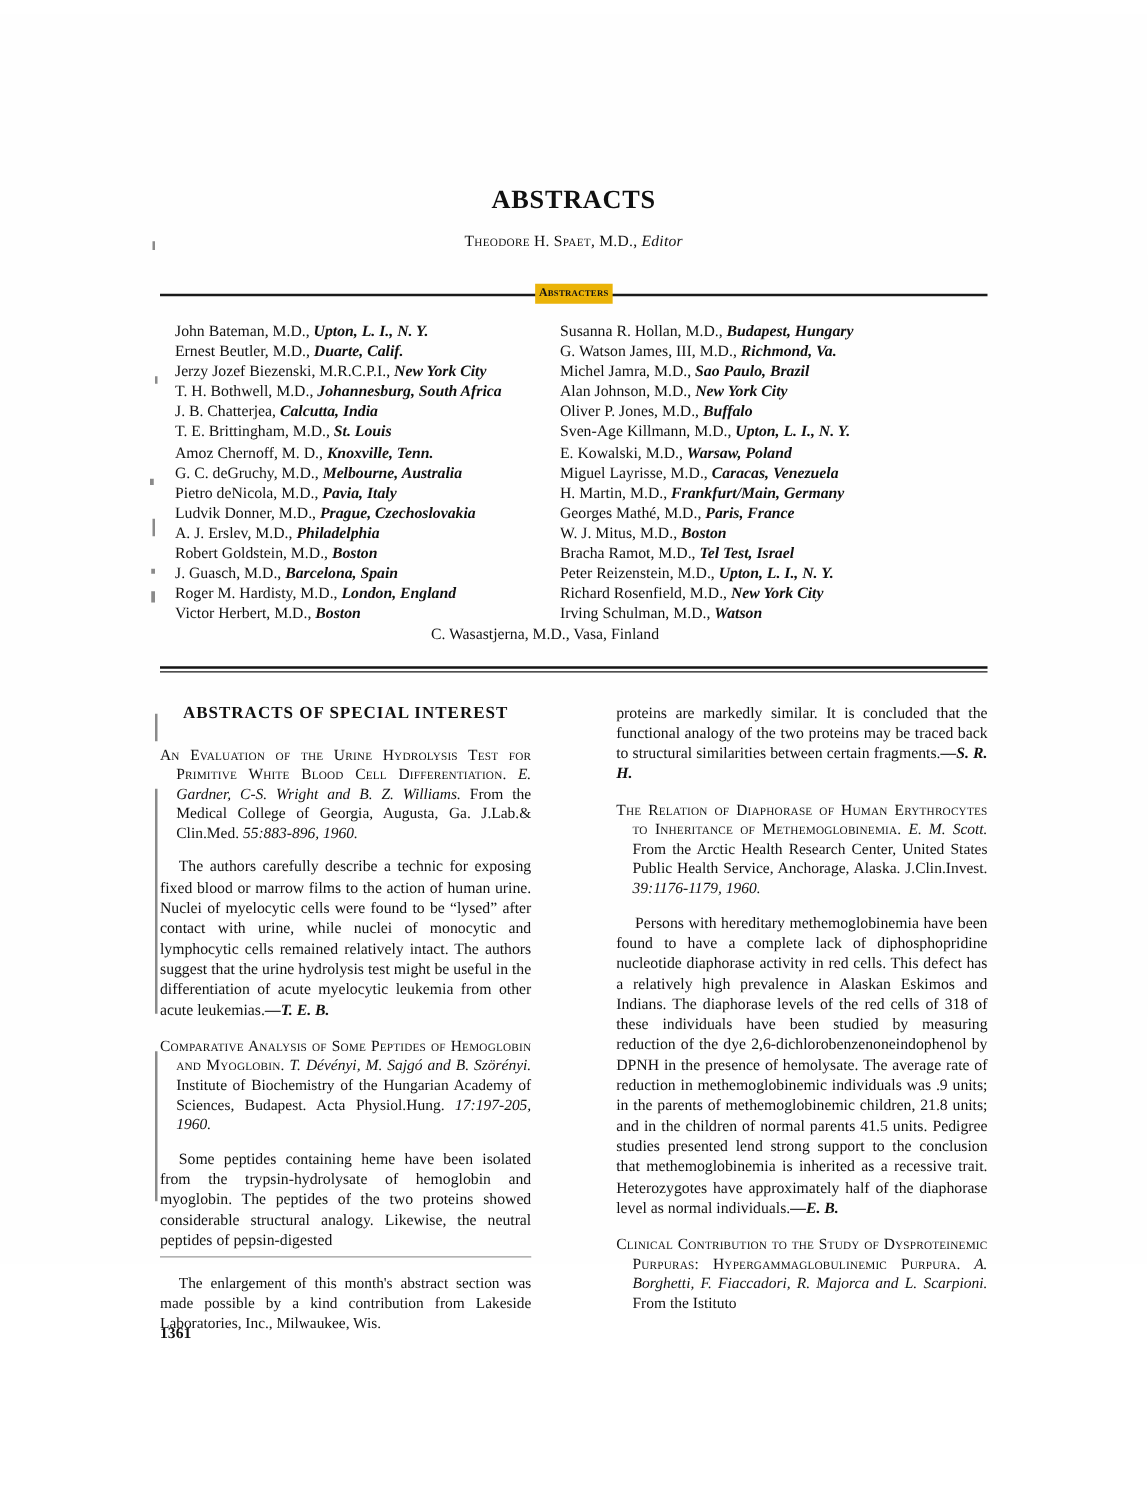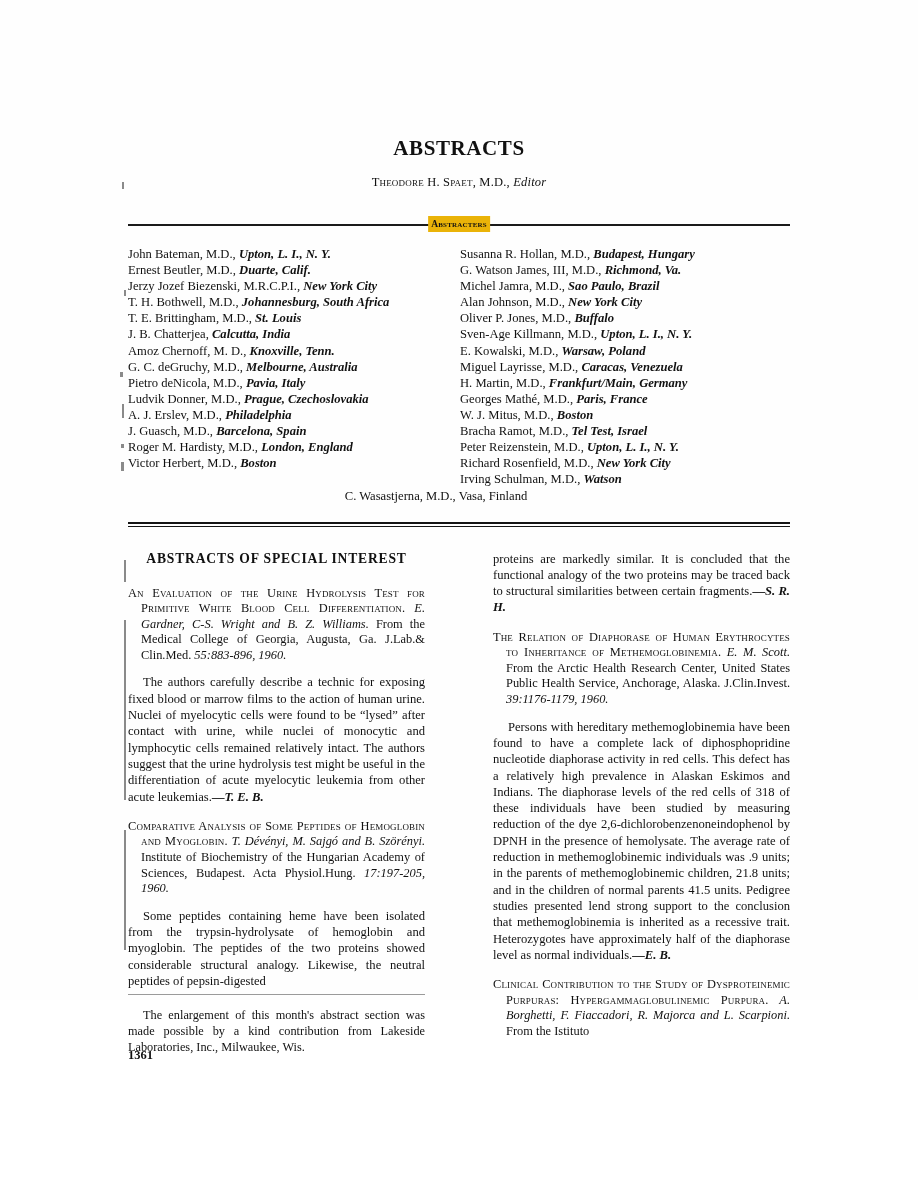--- a/index.html
+++ b/index.html
@@ -12,21 +12,21 @@
     width: 918px;
     height: 1188px;
     position: relative;
     font-family: "Liberation Serif", "DejaVu Serif", serif;
     color: #111111;
     overflow: hidden;
   }
 
   .page {
     position: absolute;
-    left: 0; top: 0;
+    left: 0; top: 11px;
     width: 918px;
     height: 1000px;
     background: #fefefe;
   }
 
   .content {
     position: absolute;
     left: 128px;
     top: 136px;
     width: 662px;
@@ -77,21 +77,21 @@
     font-weight: bold;
     font-variant: small-caps;
     letter-spacing: 0.2px;
     line-height: 16px;
   }
 
   
   .abstracters {
     display: flex;
     flex-direction: row;
-    justify-content: space-between;
+    justify-content: center;
     font-size: 12.6px;
     line-height: 16.1px;
   }
   .abstracters-col {
     width: 308px;
   }
   .abstracters-col.right { width: 330px; }
   .ab-name { white-space: nowrap; }
   .ab-name .loc { font-style: italic; font-weight: bold; }
   .ab-name .person { font-weight: normal; }
@@ -227,27 +227,28 @@
       <div class="hr-line"></div>
       <div class="hr-label">Abstracters</div>
     </div>
 
     <div class="abstracters">
       <div class="abstracters-col left">
         <div class="ab-name"><span class="person">John Bateman, M.D., </span><span class="loc">Upton, L. I., N. Y.</span></div>
         <div class="ab-name"><span class="person">Ernest Beutler, M.D., </span><span class="loc">Duarte, Calif.</span></div>
         <div class="ab-name"><span class="person">Jerzy Jozef Biezenski, M.R.C.P.I., </span><span class="loc">New York City</span></div>
         <div class="ab-name"><span class="person">T. H. Bothwell, M.D., </span><span class="loc">Johannesburg, South Africa</span></div>
+        <div class="ab-name"><span class="person">J. B. Chatterjea, </span><span class="loc">Calcutta, India</span></div>
         <div class="ab-name"><span class="person">T. E. Brittingham, M.D., </span><span class="loc">St. Louis</span></div>
-        <div class="ab-name"><span class="person">J. B. Chatterjea, </span><span class="loc">Calcutta, India</span></div>
         <div class="ab-name"><span class="person">Amoz Chernoff, M. D., </span><span class="loc">Knoxville, Tenn.</span></div>
         <div class="ab-name"><span class="person">G. C. deGruchy, M.D., </span><span class="loc">Melbourne, Australia</span></div>
         <div class="ab-name"><span class="person">Pietro deNicola, M.D., </span><span class="loc">Pavia, Italy</span></div>
         <div class="ab-name"><span class="person">Ludvik Donner, M.D., </span><span class="loc">Prague, Czechoslovakia</span></div>
         <div class="ab-name"><span class="person">A. J. Erslev, M.D., </span><span class="loc">Philadelphia</span></div>
+        <div class="ab-name"><span class="person">Robert Goldstein, M.D., </span><span class="loc">Boston</span></div>
         <div class="ab-name"><span class="person">J. Guasch, M.D., </span><span class="loc">Barcelona, Spain</span></div>
         <div class="ab-name"><span class="person">Roger M. Hardisty, M.D., </span><span class="loc">London, England</span></div>
         <div class="ab-name"><span class="person">Victor Herbert, M.D., </span><span class="loc">Boston</span></div>
       </div>
 
       <div class="abstracters-col right">
         <div class="ab-name"><span class="person">Susanna R. Hollan, M.D., </span><span class="loc">Budapest, Hungary</span></div>
         <div class="ab-name"><span class="person">G. Watson James, III, M.D., </span><span class="loc">Richmond, Va.</span></div>
         <div class="ab-name"><span class="person">Michel Jamra, M.D., </span><span class="loc">Sao Paulo, Brazil</span></div>
         <div class="ab-name"><span class="person">Alan Johnson, M.D., </span><span class="loc">New York City</span></div>

